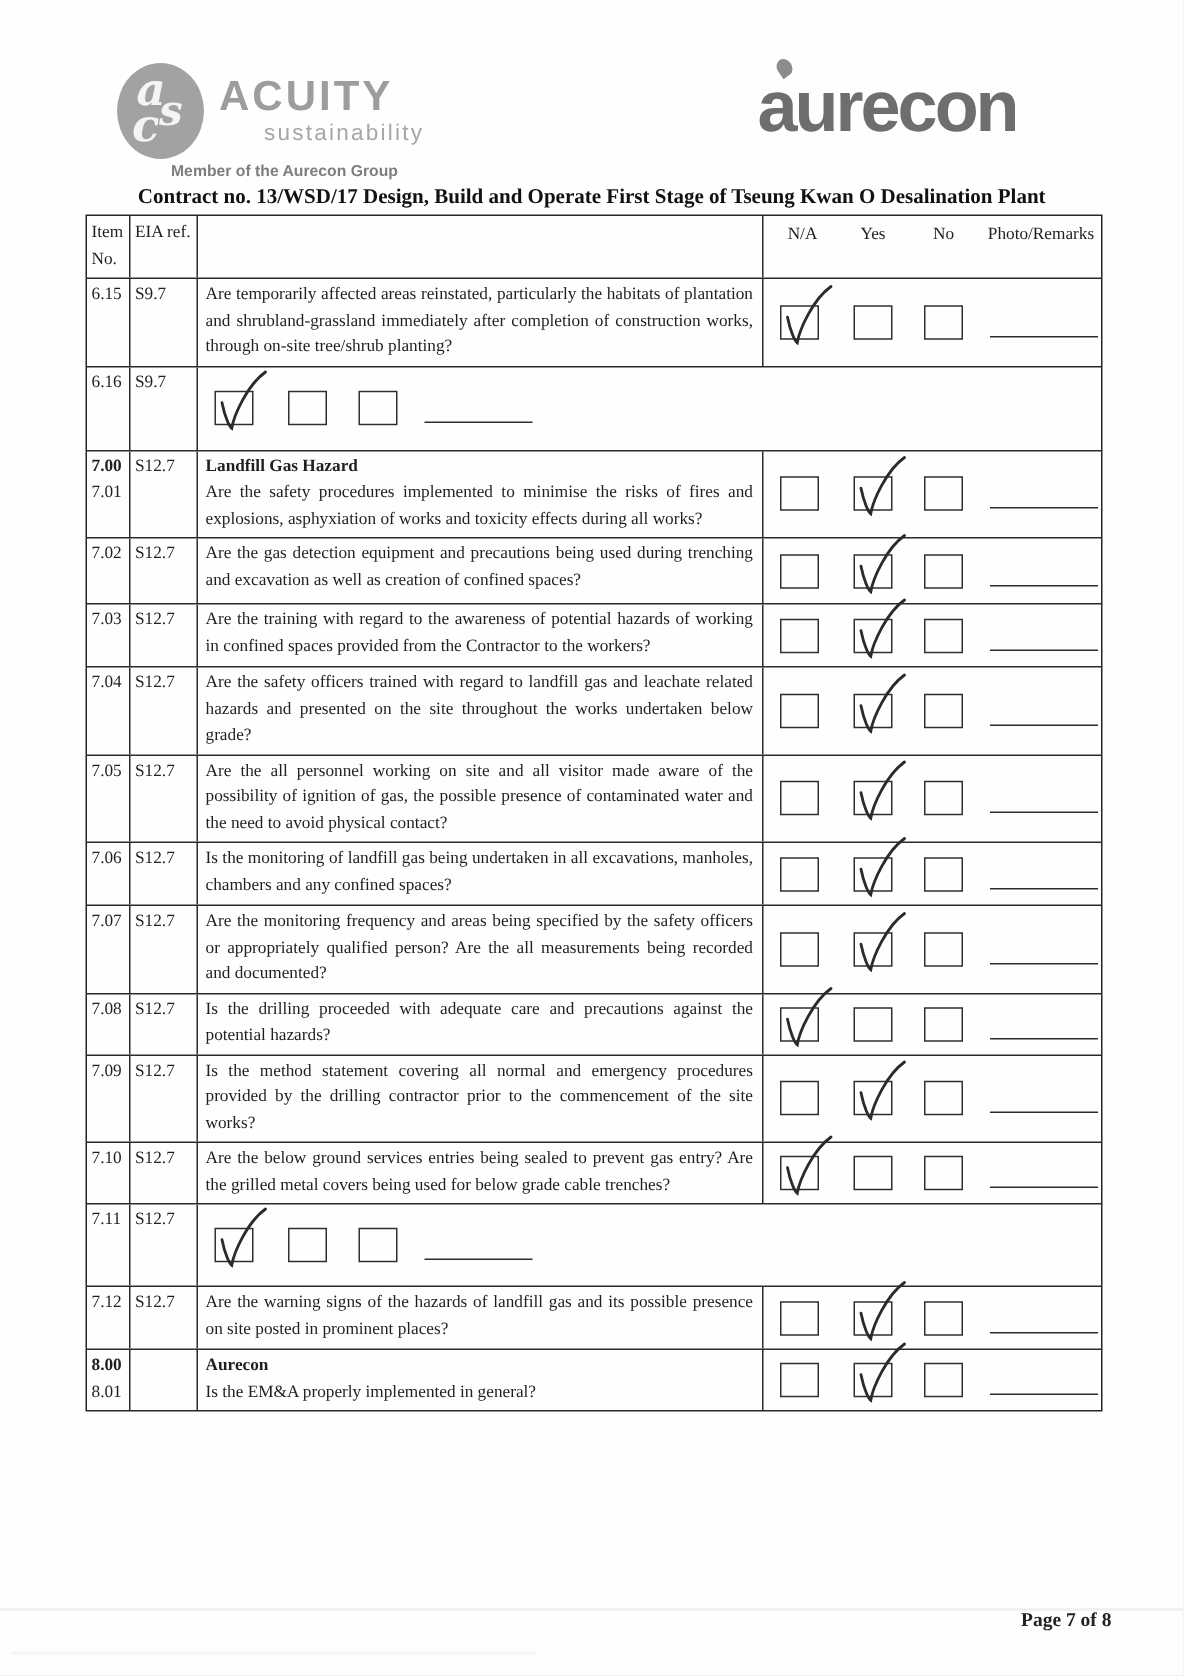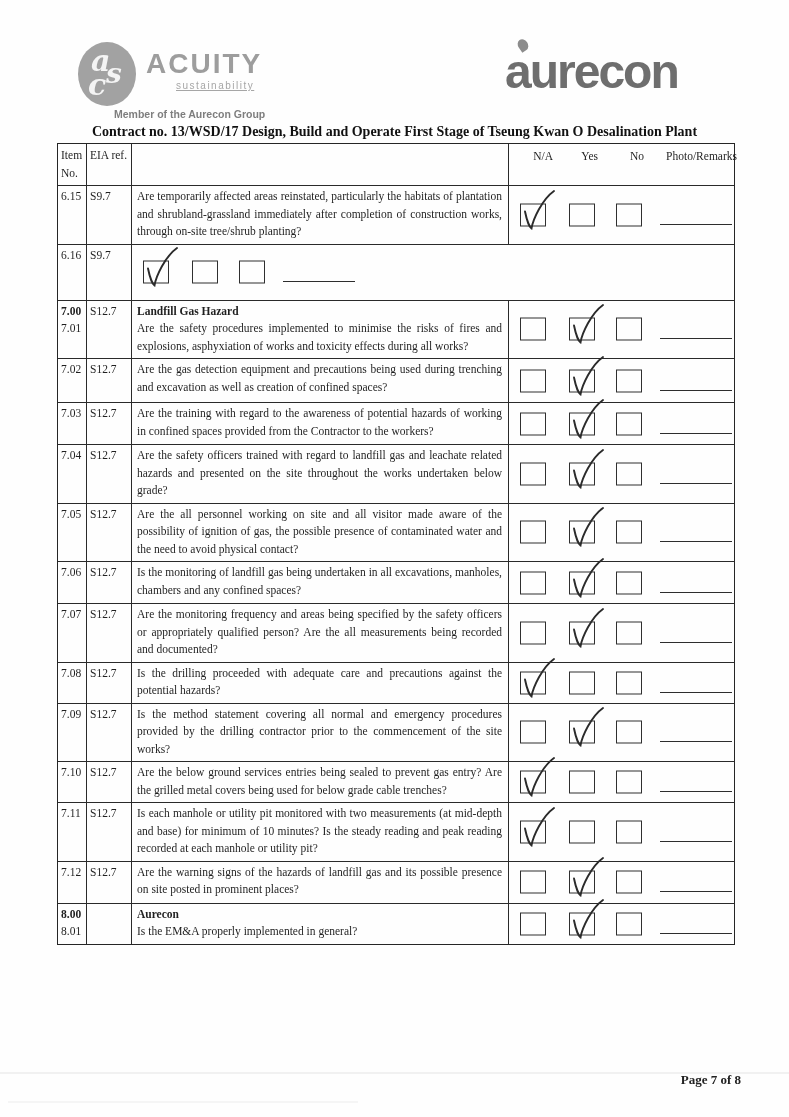--- a/index.html
+++ b/index.html
@@ -22,21 +22,21 @@
   }
   .mono-a { left:13px; top:4px;  font-size:30px; }
   .mono-s { left:28px; top:18px; font-size:28px; }
   .mono-c { left:10px; top:28px; font-size:30px; }
   .acuity-name {
     position:absolute; left:68px; top:6px; font-family:"Liberation Sans", sans-serif;
     font-size:28px; letter-spacing:2px; color:#9d9d9d; font-weight:bold;
   }
   .acuity-tagline {
     position:absolute; left:98px; top:38px; font-family:"Liberation Sans", sans-serif;
-    font-size:10px; letter-spacing:1.5px; color:#a6a6a6;text-decoration:underline;
+    font-size:15px; letter-spacing:1.5px; color:#a6a6a6;
   }
   .acuity-member {
     position:absolute; left:36px; top:66px; font-family:"Liberation Sans", sans-serif;
     font-size:10.5px; font-weight:bold; color:#7e7e7e;
   }
   .aurecon { position:absolute; left:505px; top:8px; height:60px; }
   .aurecon-word {
     font-family:"Liberation Sans", sans-serif; font-weight:bold; font-size:48px;
     letter-spacing:-2px; color:#6e6e6e; line-height:1;
   }
@@ -56,21 +56,21 @@
   .trow:first-child { border-top:none; }
   .cell { padding:2px 3px 3px 3px; font-size:11.5px; line-height:17.5px; }
   .cell-item { border-right:1.2px solid #2a2a2a; }
   .cell-ref  { border-right:1.2px solid #2a2a2a; }
   .cell-q    { border-right:1.4px solid #2a2a2a; padding-left:5px; padding-right:6px; text-align:justify; }
   .cell-q .section-line { font-weight:bold; text-align:left; }
   .cell-ans  { position:relative; }
   
   .hrow .cell { font-size:11.5px; line-height:18px; }
   .hrow .cell-ans { height:40px; }
-  .h-label { position:absolute; top:3px; text-align:right; }
+  .h-label { position:absolute; top:3px; text-align:center; }
   .h-na  { left:8px;   width:36px; }
   .h-yes { left:57px;  width:32px; }
   .h-no  { left:105px; width:30px; }
   .h-rem { left:142px; width:86px; }
   
   .cb {
     position:absolute; top:50%; transform:translateY(-50%);
     width:26px; height:23px; border:1.7px solid #2f2f2f; background:transparent;
   }
   .cb-na  { left:11px; }
@@ -381,23 +381,20 @@
           <div class="remarks-line"></div>
         </div>
       </div>
       <div class="trow" style="min-height: 55px;">
         <div class="cell cell-item">
           <div>7.11</div>
         </div>
         <div class="cell cell-ref">
           <div>S12.7</div>
         </div>
-        <div class="cell cell-q">
-          <div>Is each manhole or utility pit monitored with two measurements (at mid-depth and base) for minimum of 10 minutes? Is the steady reading and peak reading recorded at each manhole or utility pit?</div>
-        </div>
         <div class="cell cell-ans">
           <div class="cb cb-na">
             <svg class="tick" viewBox="0 0 40 46">
               <path d="M7 24 C 9 34, 12 40, 13.5 41 C 15 32, 24 12, 36 3.5" fill="none" stroke="#2b2b2b" stroke-width="1.9" stroke-linecap="round"></path>
             </svg>
           </div>
           <div class="cb cb-yes"></div>
           <div class="cb cb-no"></div>
           <div class="remarks-line"></div>
         </div>

